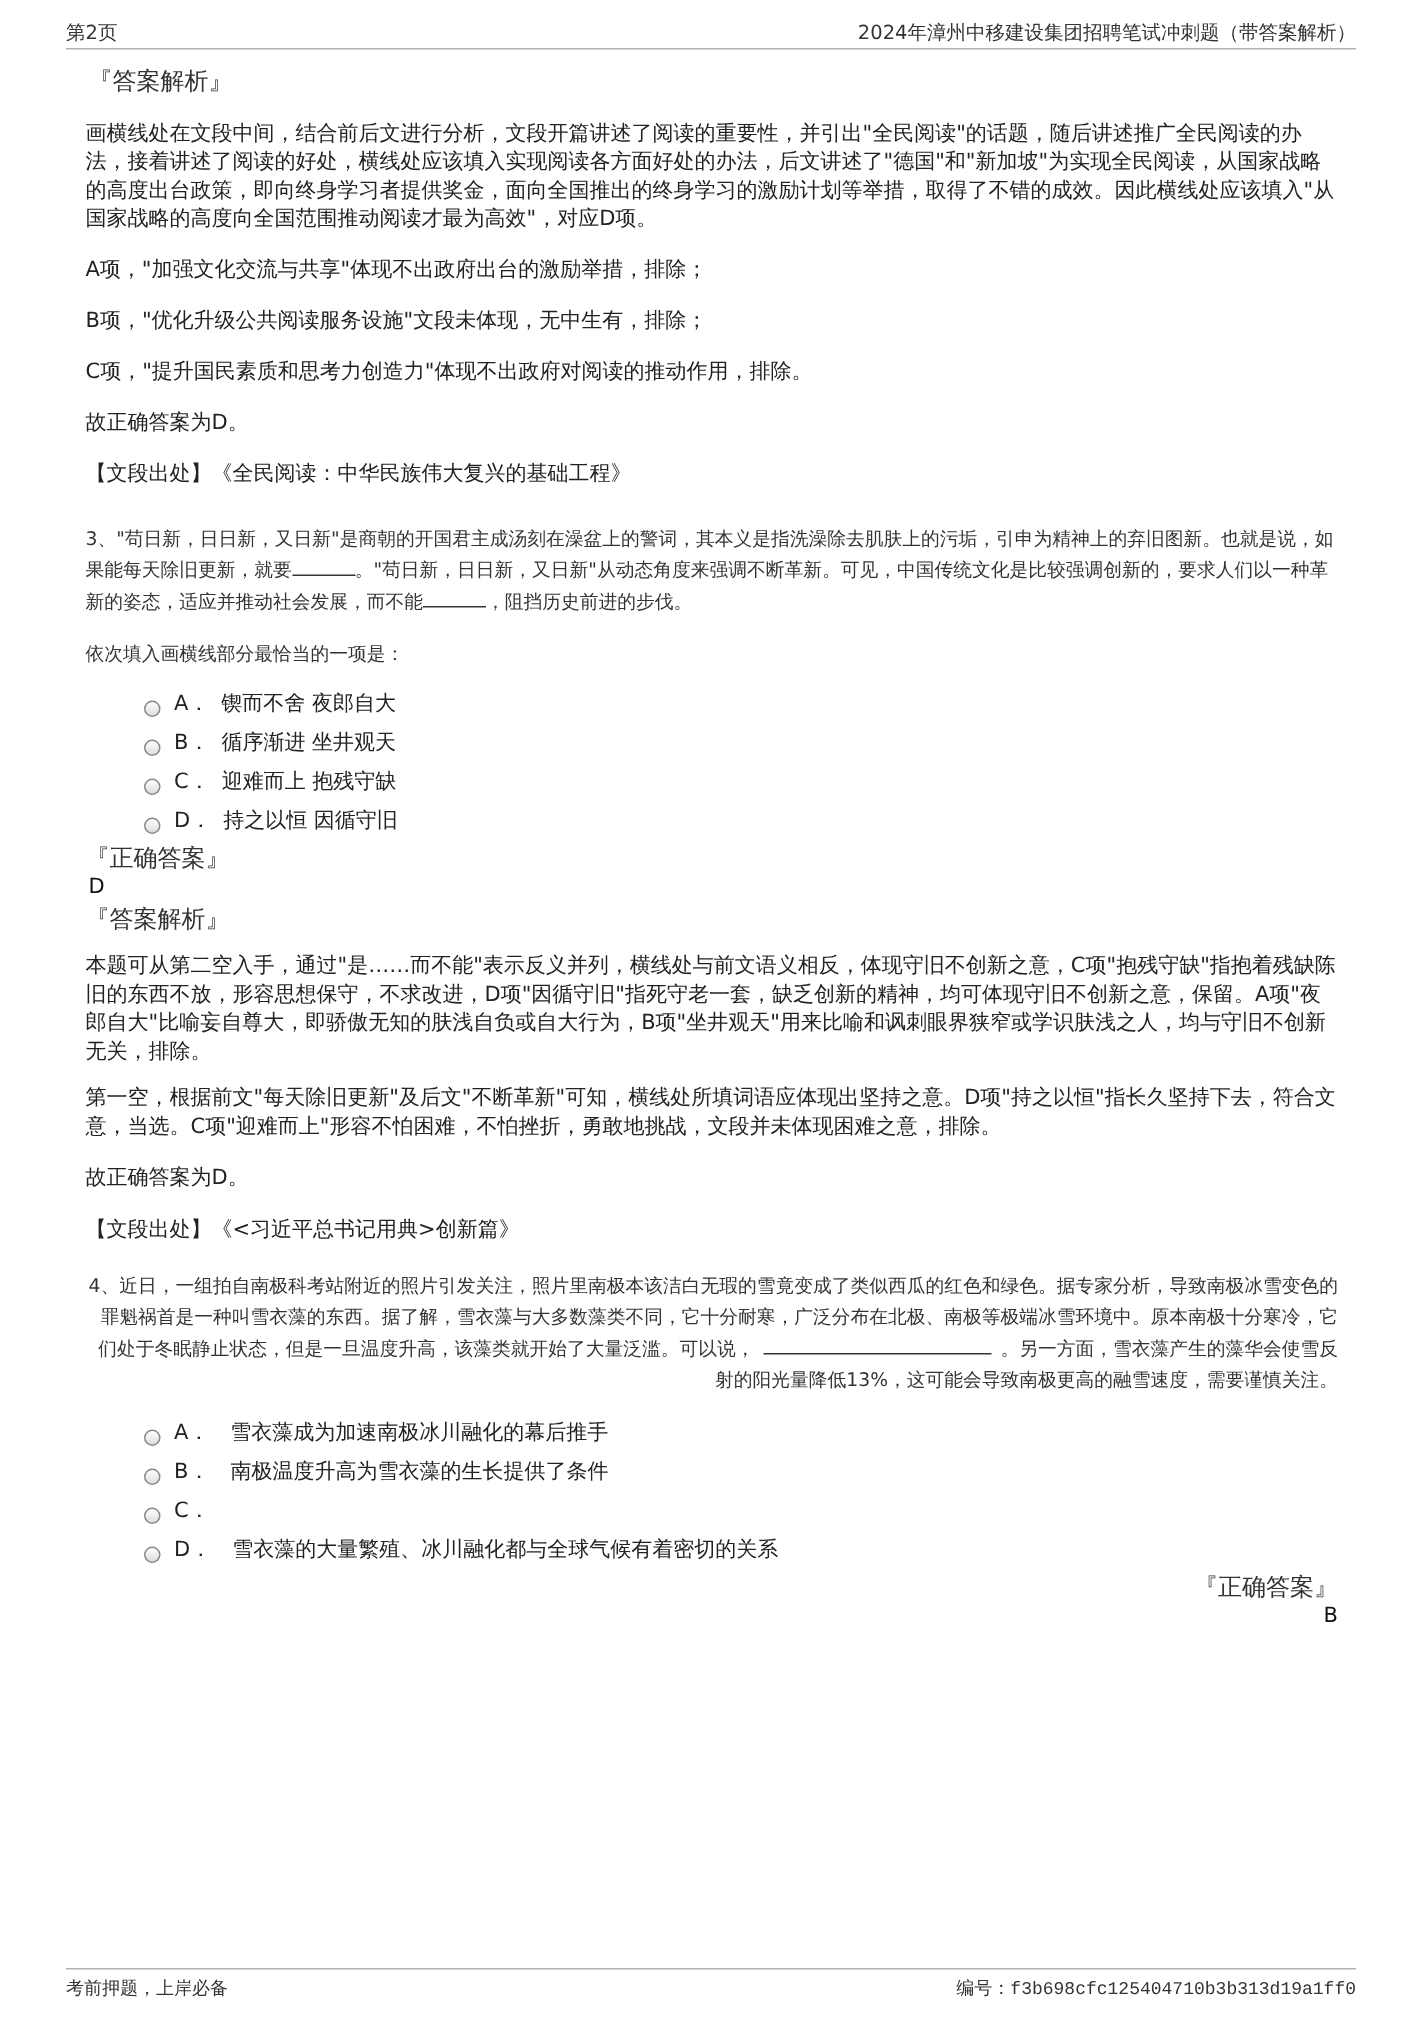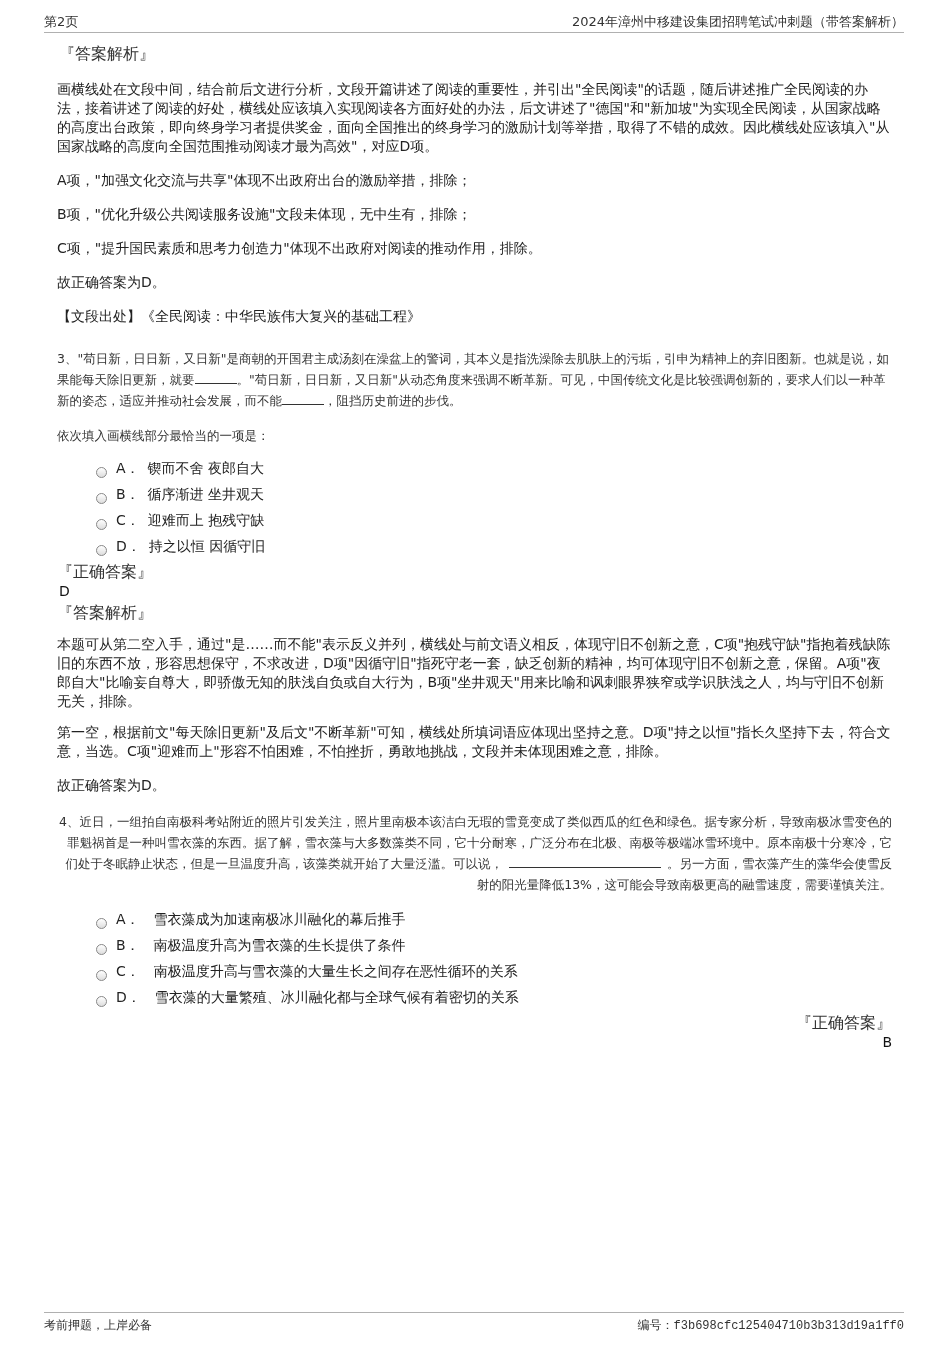--- a/index.html
+++ b/index.html
@@ -82,41 +82,41 @@
         <span class="opt-letter">D．</span>
         <span>持之以恒 因循守旧</span>
       </li>
     </ul>
     <div class="label" style="margin-top:2px;">『正确答案』</div>
     <div class="answer" style="margin-left:2px;">D</div>
     <div class="label" style="margin-top:3px;">『答案解析』</div>
     <p class="para" style="margin-top:12px;">本题可从第二空入手，通过"是……而不能"表示反义并列，横线处与前文语义相反，体现守旧不创新之意，C项"抱残守缺"指抱着残缺陈旧的东西不放，形容思想保守，不求改进，D项"因循守旧"指死守老一套，缺乏创新的精神，均可体现守旧不创新之意，保留。A项"夜郎自大"比喻妄自尊大，即骄傲无知的肤浅自负或自大行为，B项"坐井观天"用来比喻和讽刺眼界狭窄或学识肤浅之人，均与守旧不创新无关，排除。</p>
     <p class="para" style="margin-top:12px;">第一空，根据前文"每天除旧更新"及后文"不断革新"可知，横线处所填词语应体现出坚持之意。D项"持之以恒"指长久坚持下去，符合文意，当选。C项"迎难而上"形容不怕困难，不怕挫折，勇敢地挑战，文段并未体现困难之意，排除。</p>
     <p class="para" style="margin-top:15px;">故正确答案为D。</p>
+    <p class="para" style="margin-top:16px;">【文段出处】《&lt;习近平总书记用典&gt;创新篇》</p>
   </section>
 
   <section style="margin-top:16px;text-align:right;">
     <p class="small-para">
       <span>4、近日，一组拍自南极科考站附近的照片引发关注，照片里南极本该洁白无瑕的雪竟变成了类似西瓜的红色和绿色。据专家分析，导致南极冰雪变色的罪魁祸首是一种叫雪衣藻的东西。据了解，雪衣藻与大多数藻类不同，它十分耐寒，广泛分布在北极、南极等极端冰雪环境中。原本南极十分寒冷，它们处于冬眠静止状态，但是一旦温度升高，该藻类就开始了大量泛滥。可以说，</span><span class="blank" style="width:152px; margin:0 6px;"></span><span>。另一方面，雪衣藻产生的藻华会使雪反射的阳光量降低13%，这可能会导致南极更高的融雪速度，需要谨慎关注。</span>
     </p>
     <ul class="options" style="margin-top:12px; margin-left:39px;">
       <li class="option">
         <span class="radio"></span>
         <span class="opt-letter" style="margin-right:14px;">A．</span>
         <span>雪衣藻成为加速南极冰川融化的幕后推手</span>
       </li>
       <li class="option">
         <span class="radio"></span>
         <span class="opt-letter" style="margin-right:14px;">B．</span>
         <span>南极温度升高为雪衣藻的生长提供了条件</span>
       </li>
       <li class="option">
         <span class="radio"></span>
         <span class="opt-letter" style="margin-right:14px;">C．</span>
-        <span>南极温度升高与雪衣藻的大量生长之间存在恶性循环的关系</span>
       </li>
       <li class="option">
         <span class="radio"></span>
         <span class="opt-letter" style="margin-right:14px;">D．</span>
         <span>雪衣藻的大量繁殖、冰川融化都与全球气候有着密切的关系</span>
       </li>
     </ul>
     <div class="label" style="margin-top:2px;">『正确答案』</div>
     <div class="answer" style="margin-left:2px;">B</div>
   </section>

